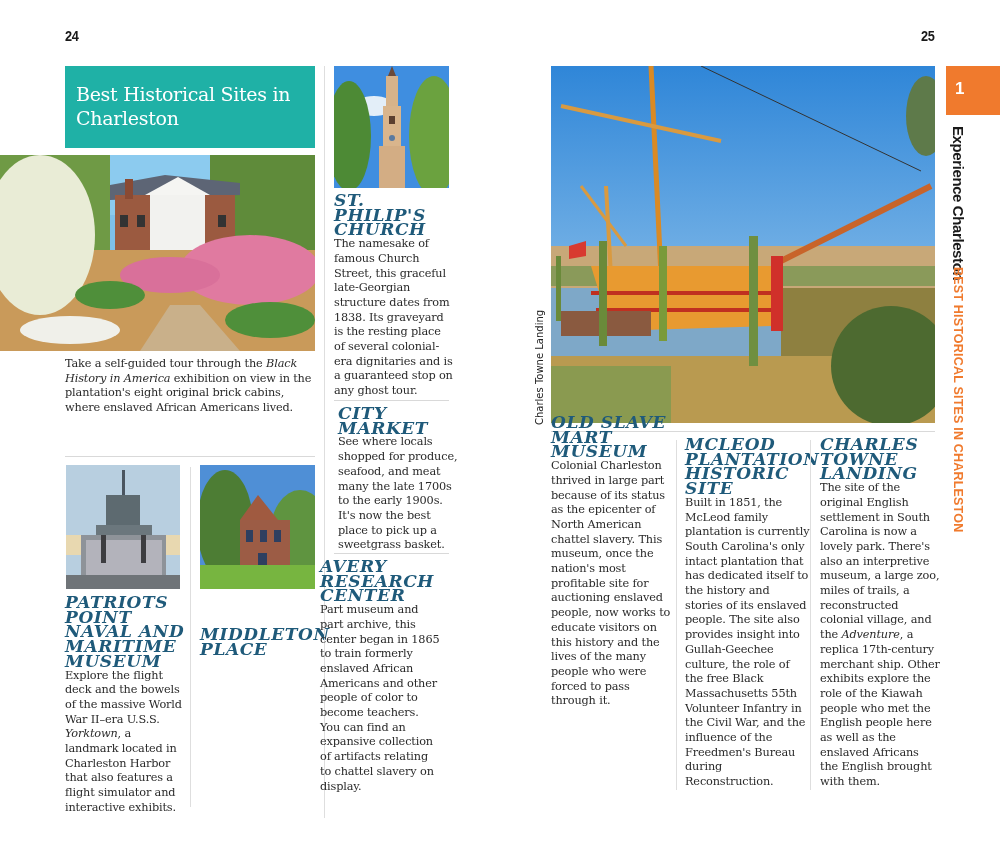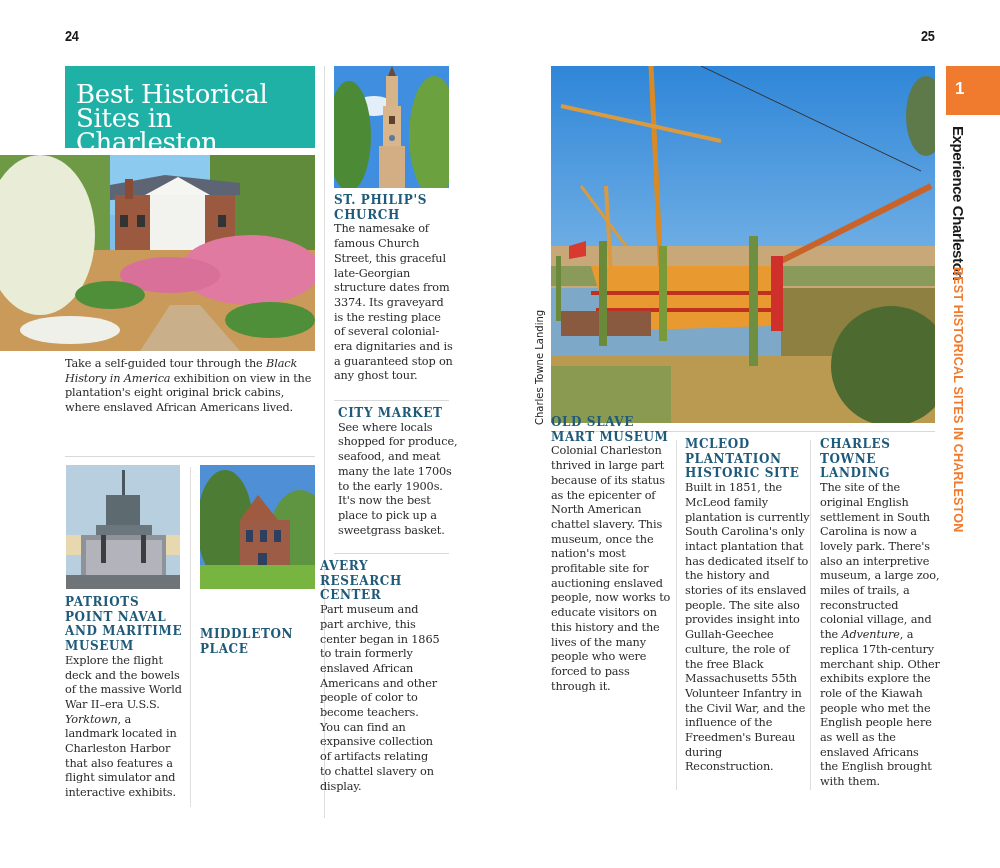--- a/index.html
+++ b/index.html
@@ -9,31 +9,31 @@
   .page-num {
     position: absolute; top: 27px;
     font-family: "Liberation Sans", sans-serif; font-weight: bold;
     font-size: 15px; color: #1a1a1a; letter-spacing: -0.5px;
     transform: scaleX(0.85); transform-origin: left top;
   }
 
   .title-box {
     position: absolute; left: 65px; top: 66px; width: 250px; height: 82px;
     background: #1fb1a6; color: #fff;
-    font-family: "DejaVu Serif", serif; font-size: 26px; line-height: 24px;
+    font-family: "DejaVu Serif", serif; font-size: 19px; line-height: 24px;
     padding: 16px 10px 0 11px; font-weight: normal; letter-spacing: -0.3px;
   }
 
   .img { position: absolute; overflow: hidden; }
   .img svg { display: block; width: 100%; height: 100%; }
 
   .entry { position: absolute; }
   .entry h3 {
-    font-family: "DejaVu Serif", serif; font-weight: bold; font-size: 12px;
-    line-height: 14.7px; color: #1f5a7a; letter-spacing: 0.6px; text-transform: uppercase;
+    font-family: "DejaVu Serif", serif; font-weight: bold; font-size: 17px;
+    line-height: 14.7px; color: #1f5a7a; letter-spacing: 0.6px; text-transform: uppercase; font-style: italic;
   }
   .entry p {
     font-family: "DejaVu Serif", serif; font-size: 11.3px; line-height: 14.7px;
     color: #2a2a2a; letter-spacing: -0.15px;
   }
   .entry p i { font-style: italic; }
 
   .hrule { position: absolute; height: 1px; background: #d9d9d9; }
   .vrule { position: absolute; width: 1px; background: #dedede; }
 
@@ -158,21 +158,21 @@
     <rect x="52" y="10" width="12" height="30" fill="#d7b38a"></rect>
     <rect x="49" y="40" width="18" height="40" fill="#d9b58c"></rect>
     <rect x="45" y="80" width="26" height="42" fill="#d3ad84"></rect>
     <rect x="55" y="50" width="6" height="8" fill="#5c4030"></rect>
     <circle cx="58" cy="72" r="3" fill="#5a7aa0"></circle>
   </svg>
 </div>
 
 <div class="entry" style="left:334px; top:193px; width:120px;">
   <h3>ST. PHILIP'S CHURCH</h3>
-  <p>The namesake of famous Church Street, this graceful late-Georgian structure dates from 3374. Its graveyard is the resting place of several colonial-era dignitaries and is a guaranteed stop on any ghost tour.</p>
+  <p>The namesake of famous Church Street, this graceful late-Georgian structure dates from 1838. Its graveyard is the resting place of several colonial-era dignitaries and is a guaranteed stop on any ghost tour.</p>
 </div>
 
 <div class="hrule" style="left:334px; top:400px; width:115px;"></div>
 
 <div class="entry" style="left:338px; top:406px; width:120px;">
   <h3>CITY MARKET</h3>
   <p>See where locals shopped for produce, seafood, and meat many the late 1700s to the early 1900s. It's now the best place to pick up a sweetgrass basket.</p>
 </div>
 
 <div class="hrule" style="left:334px; top:553px; width:115px;"></div>

